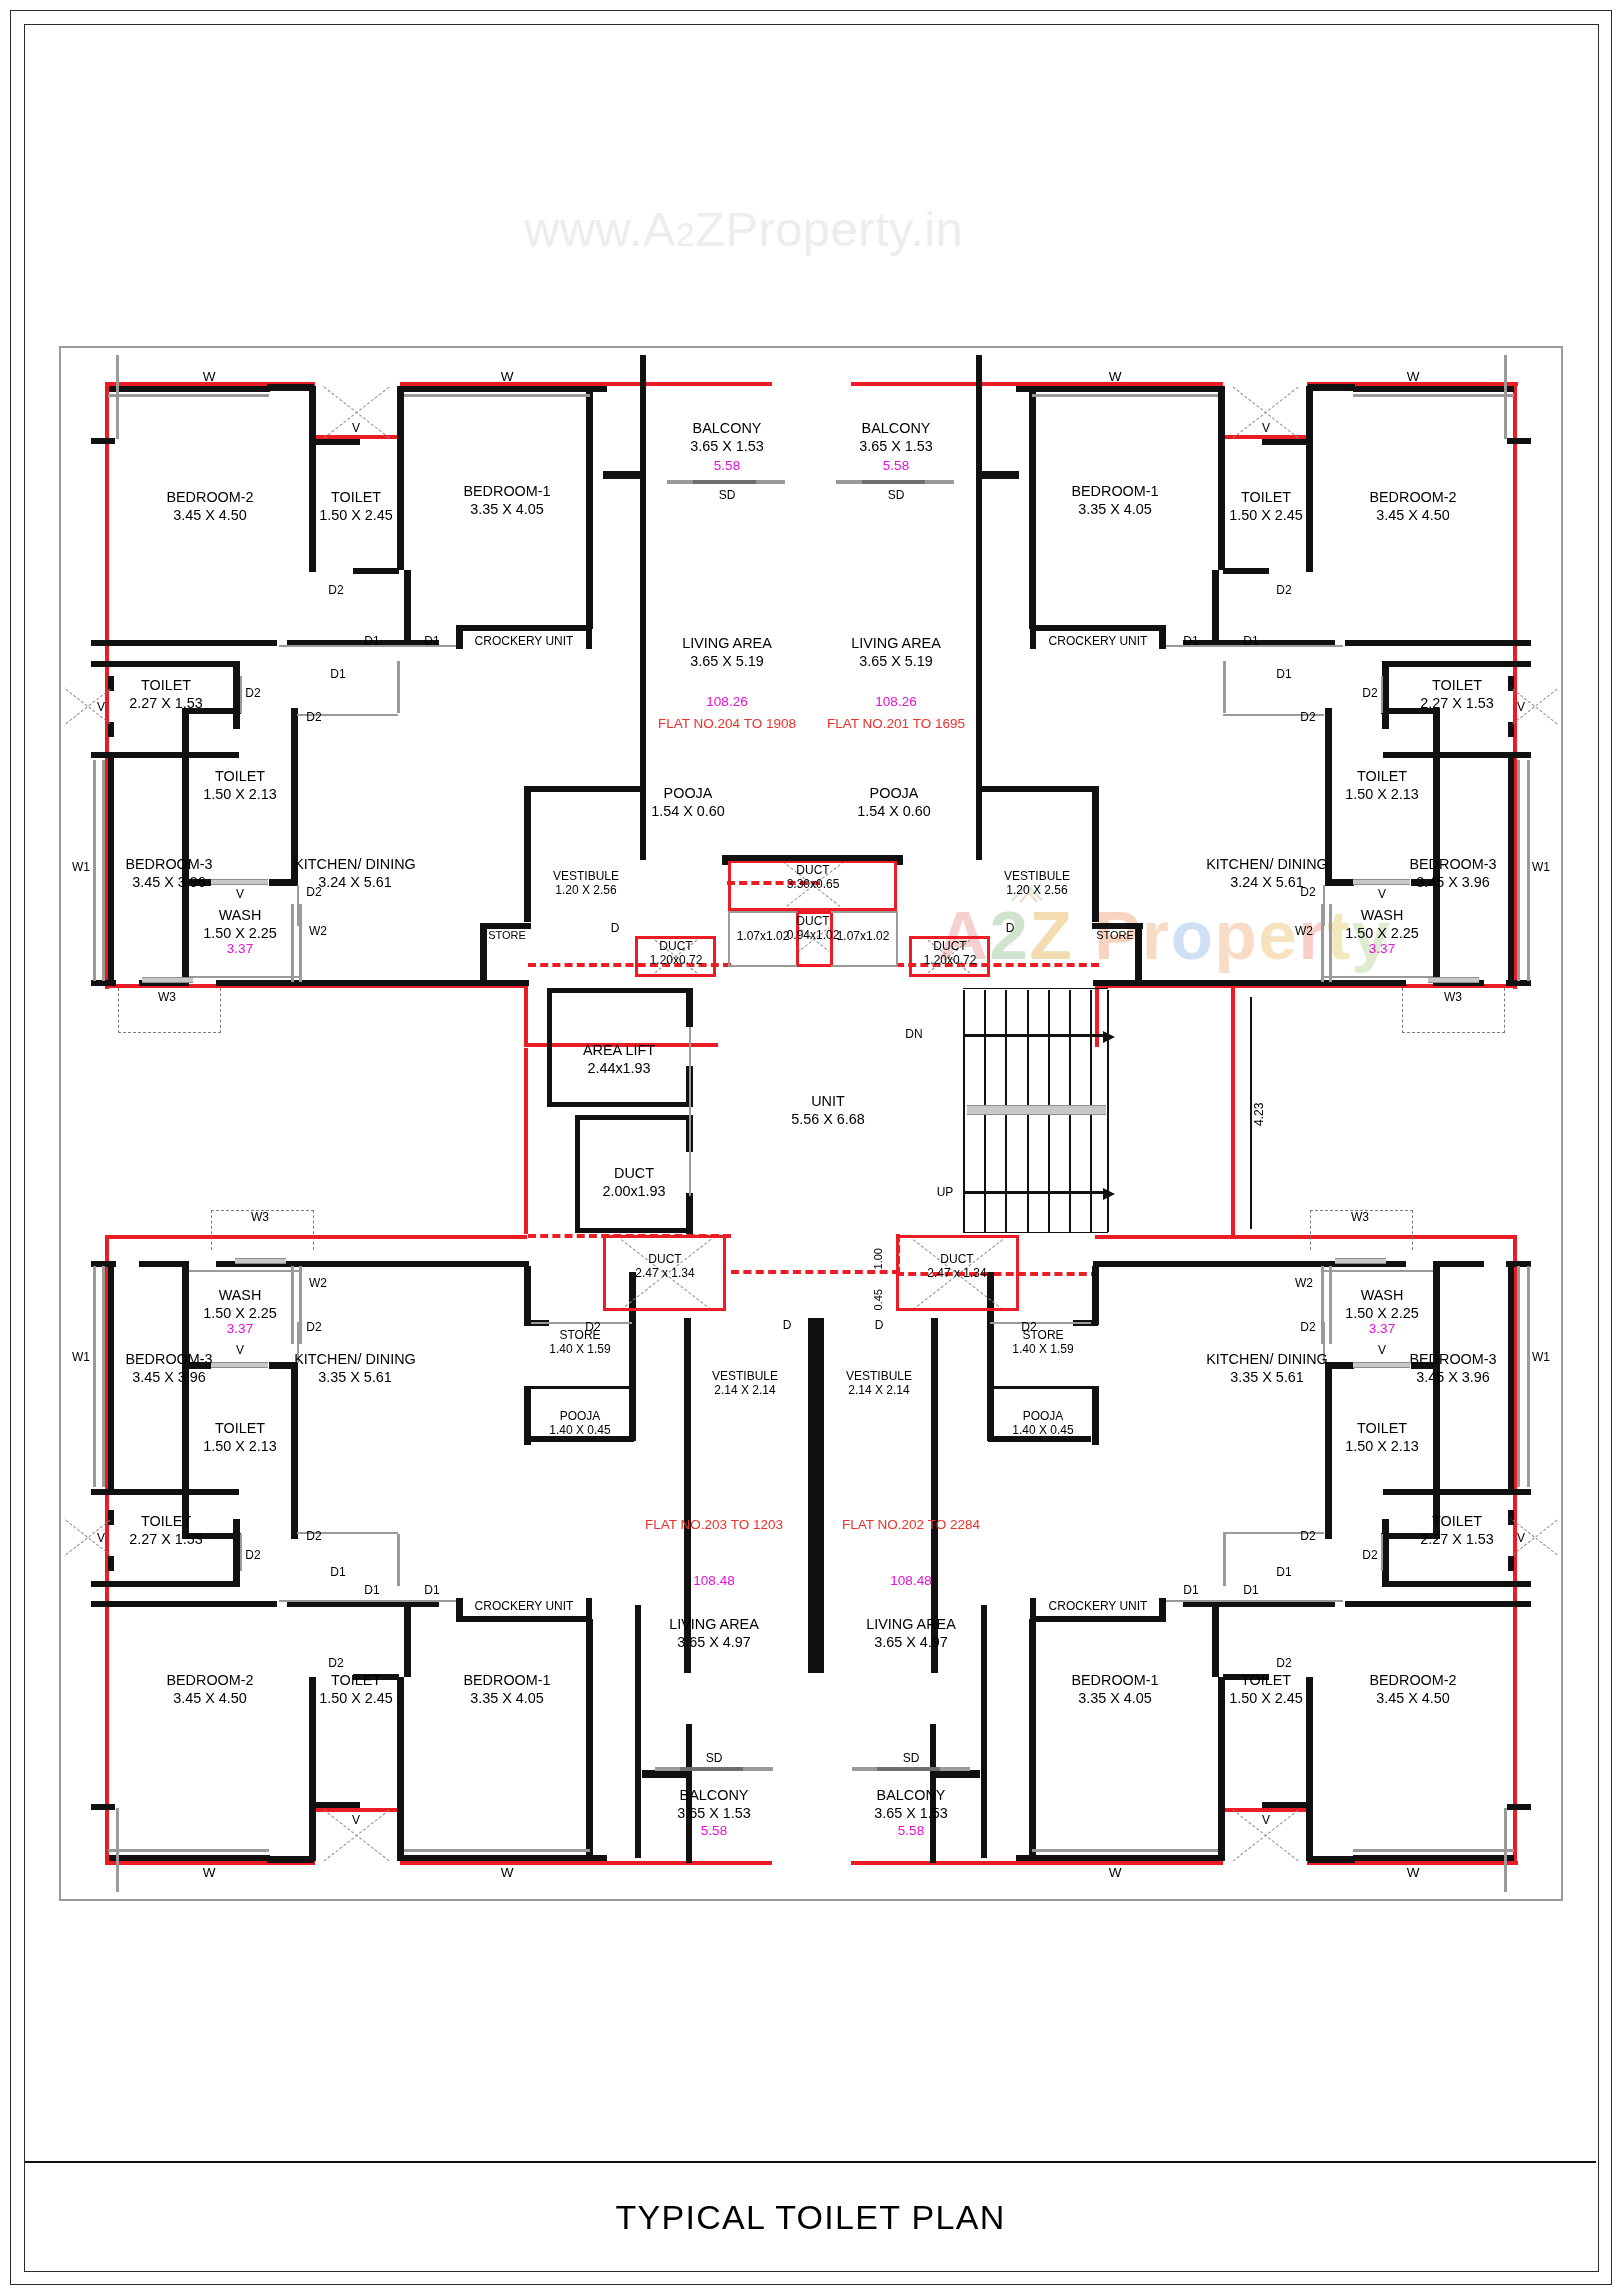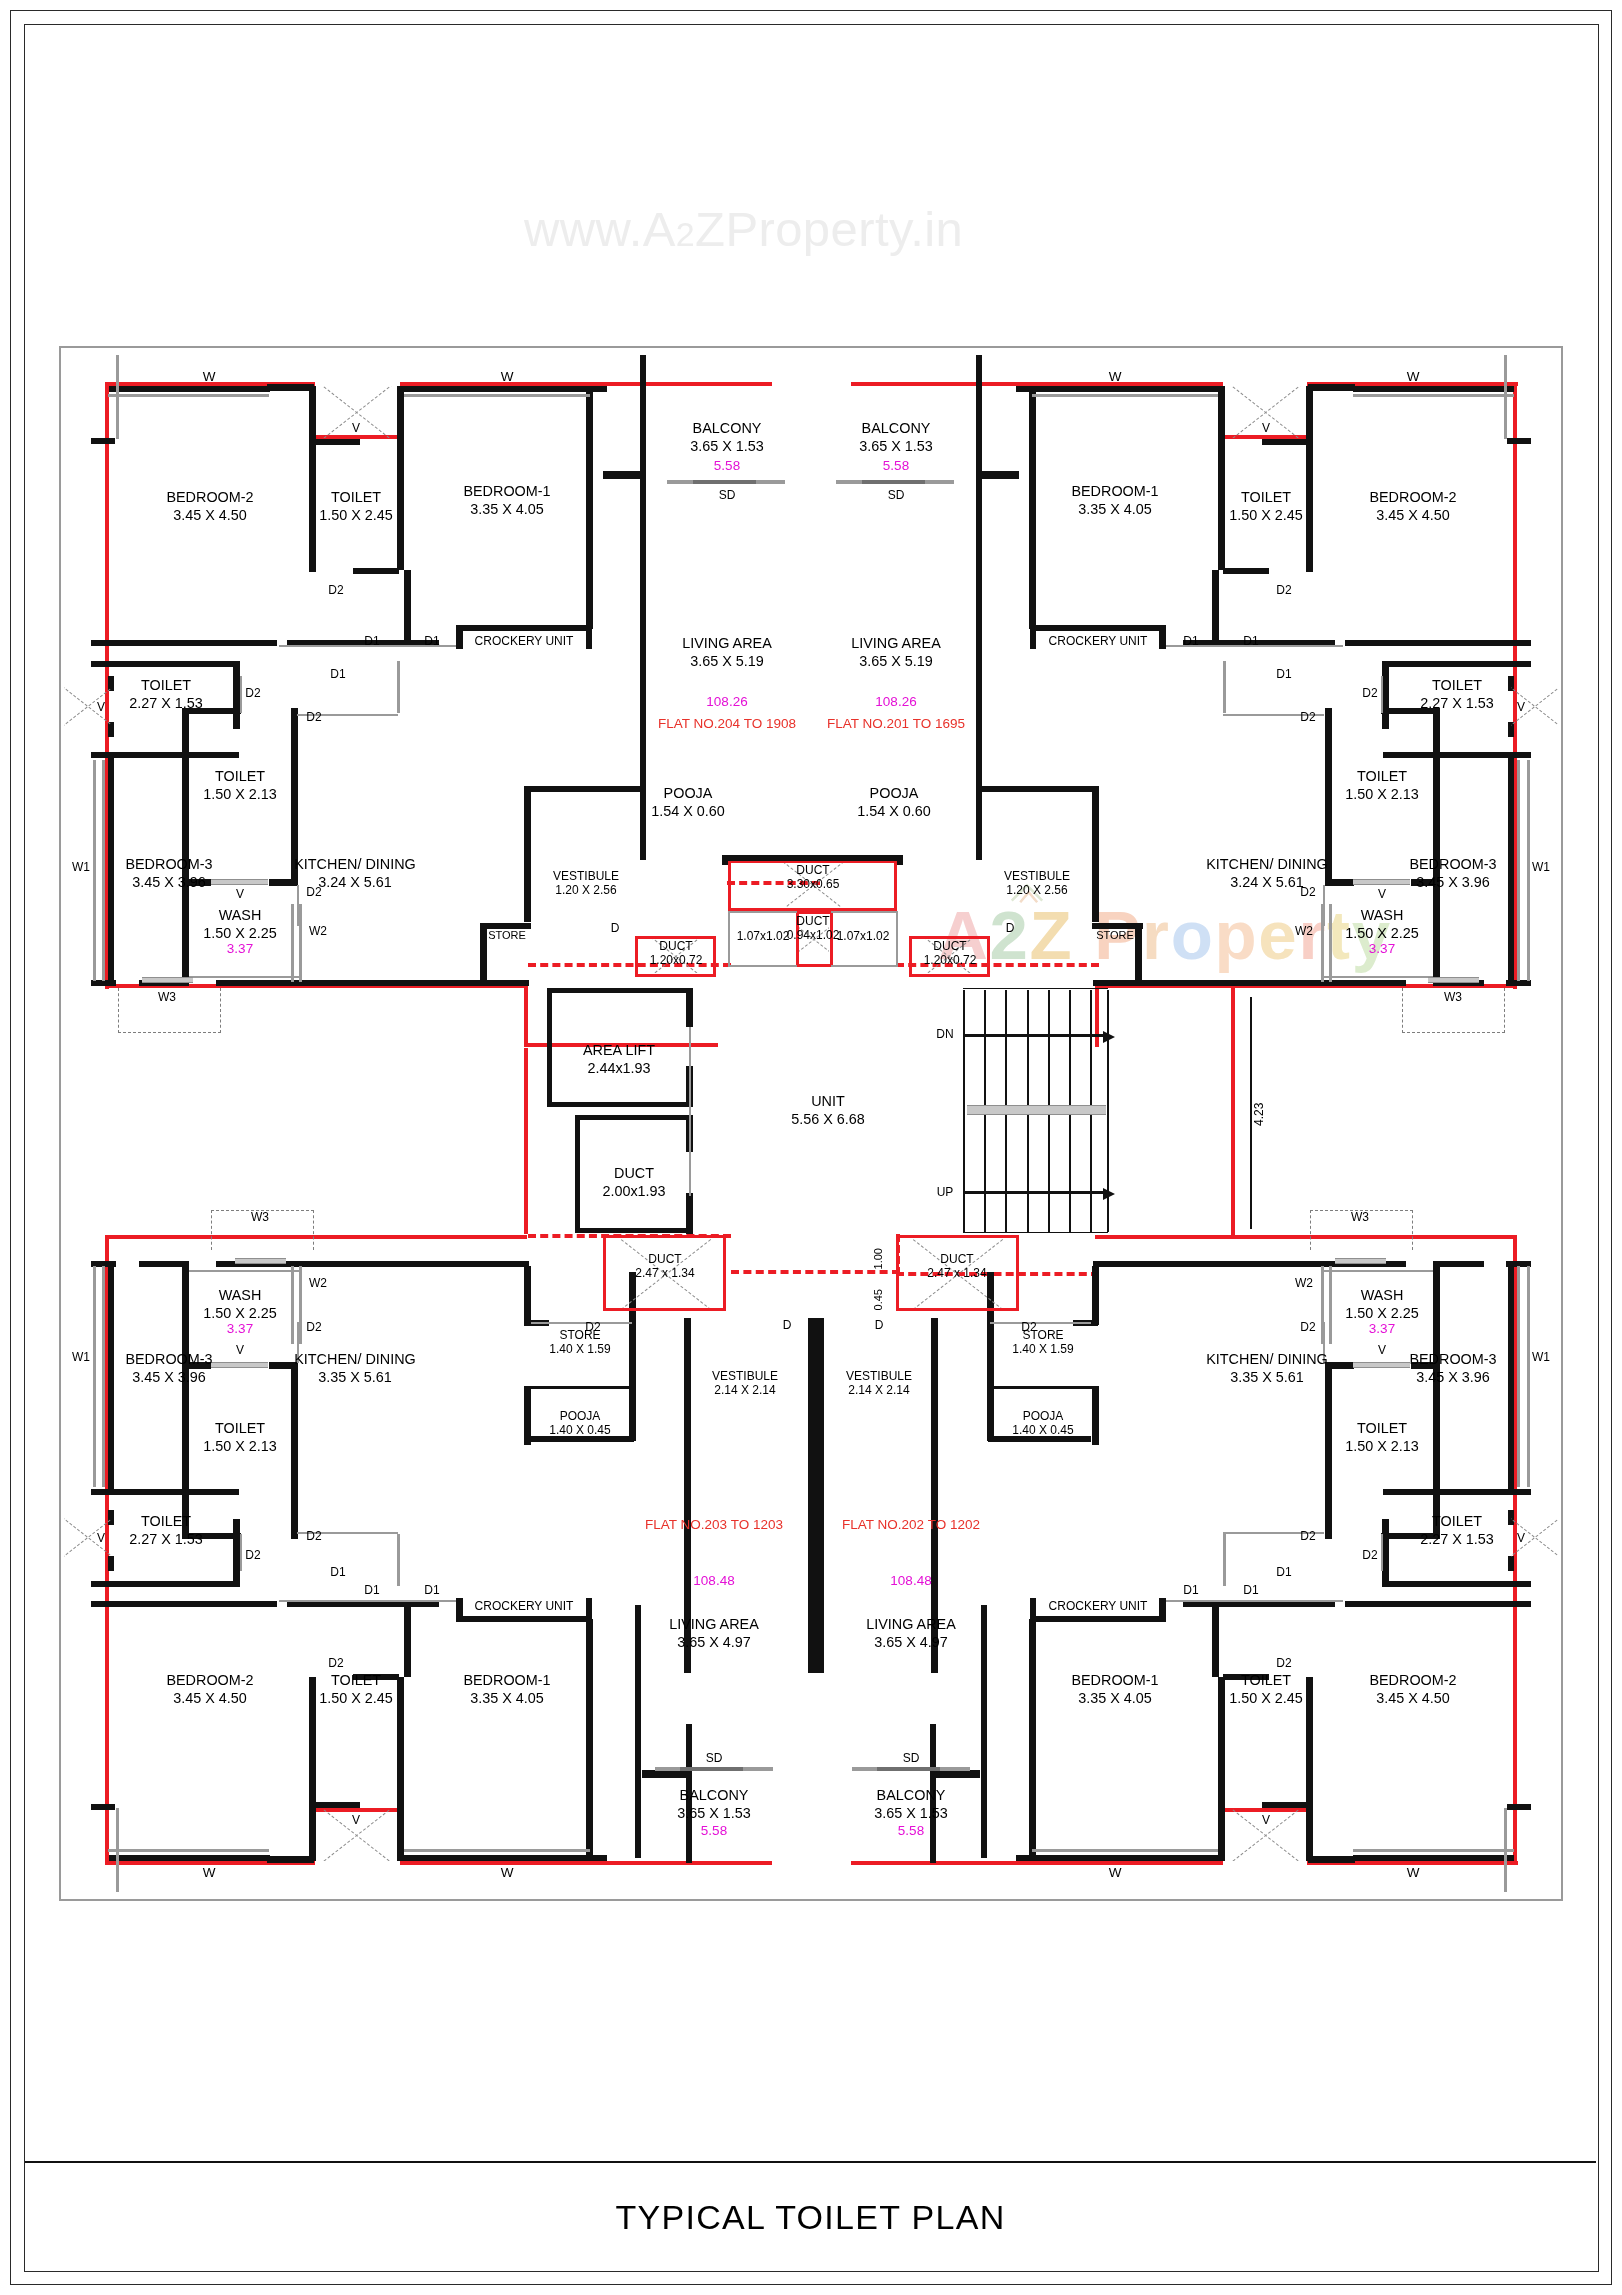--- a/index.html
+++ b/index.html
@@ -584,21 +584,21 @@
 
 <div class="lbl big" style="left:619px;top:1041px;">
   <span>AREA LIFT</span><br><span>2.44x1.93</span>
 </div>
 <div class="lbl big" style="left:634px;top:1164px;">
   <span>DUCT</span><br><span>2.00x1.93</span>
 </div>
 <div class="lbl big" style="left:828px;top:1092px;">
   <span>UNIT</span><br><span>5.56 X 6.68</span>
 </div>
-<div class="lbl sm" style="left:945px;top:1027px;">DN</div>
+<div class="lbl sm" style="left:914px;top:1027px;">DN</div>
 <div class="lbl sm" style="left:945px;top:1185px;">UP</div>
 <div class="lbl sm rot" style="left:1259px;top:1107px;">4.23</div>
 <div class="lbl xs rot" style="left:879px;top:1252px;">1.00</div>
 <div class="lbl xs rot" style="left:879px;top:1293px;">0.45</div>
 
 <div class="lbl sm" style="left:260px;top:1210px;">W3</div>
 <div class="lbl sm" style="left:1360px;top:1210px;">W3</div>
 <div class="lbl sm" style="left:81px;top:1350px;">W1</div>
 <div class="lbl sm" style="left:1541px;top:1350px;">W1</div>
 <div class="lbl sm" style="left:318px;top:1276px;">W2</div>
@@ -657,21 +657,21 @@
   <span>BEDROOM-1</span><br><span>3.35 X 4.05</span>
 </div>
 <div class="lbl sm" style="left:524px;top:1599px;">CROCKERY UNIT</div>
 <div class="lbl sm" style="left:1098px;top:1599px;">CROCKERY UNIT</div>
 
 <div class="lbl red" style="left:714px;top:1517px;">FLAT NO.203 TO 1203</div>
 <div class="lbl magenta" style="left:714px;top:1573px;">108.48</div>
 <div class="lbl big" style="left:714px;top:1615px;">
   <span>LIVING AREA</span><br><span>3.65 X 4.97</span>
 </div>
-<div class="lbl red" style="left:911px;top:1517px;">FLAT NO.202 TO 1202</div>
+<div class="lbl red" style="left:911px;top:1517px;">FLAT NO.202 TO 2284</div>
 <div class="lbl magenta" style="left:911px;top:1573px;">108.48</div>
 <div class="lbl big" style="left:911px;top:1615px;">
   <span>LIVING AREA</span><br><span>3.65 X 4.97</span>
 </div>
 
 <div class="sd-bar" style="left:655px;top:1767px;width:118px;"></div>
 <div class="sd-bar2" style="left:680px;top:1767px;width:63px;"></div>
 <div class="lbl sm" style="left:714px;top:1751px;">SD</div>
 <div class="sd-bar" style="left:852px;top:1767px;width:118px;"></div>
 <div class="sd-bar2" style="left:877px;top:1767px;width:63px;"></div>

